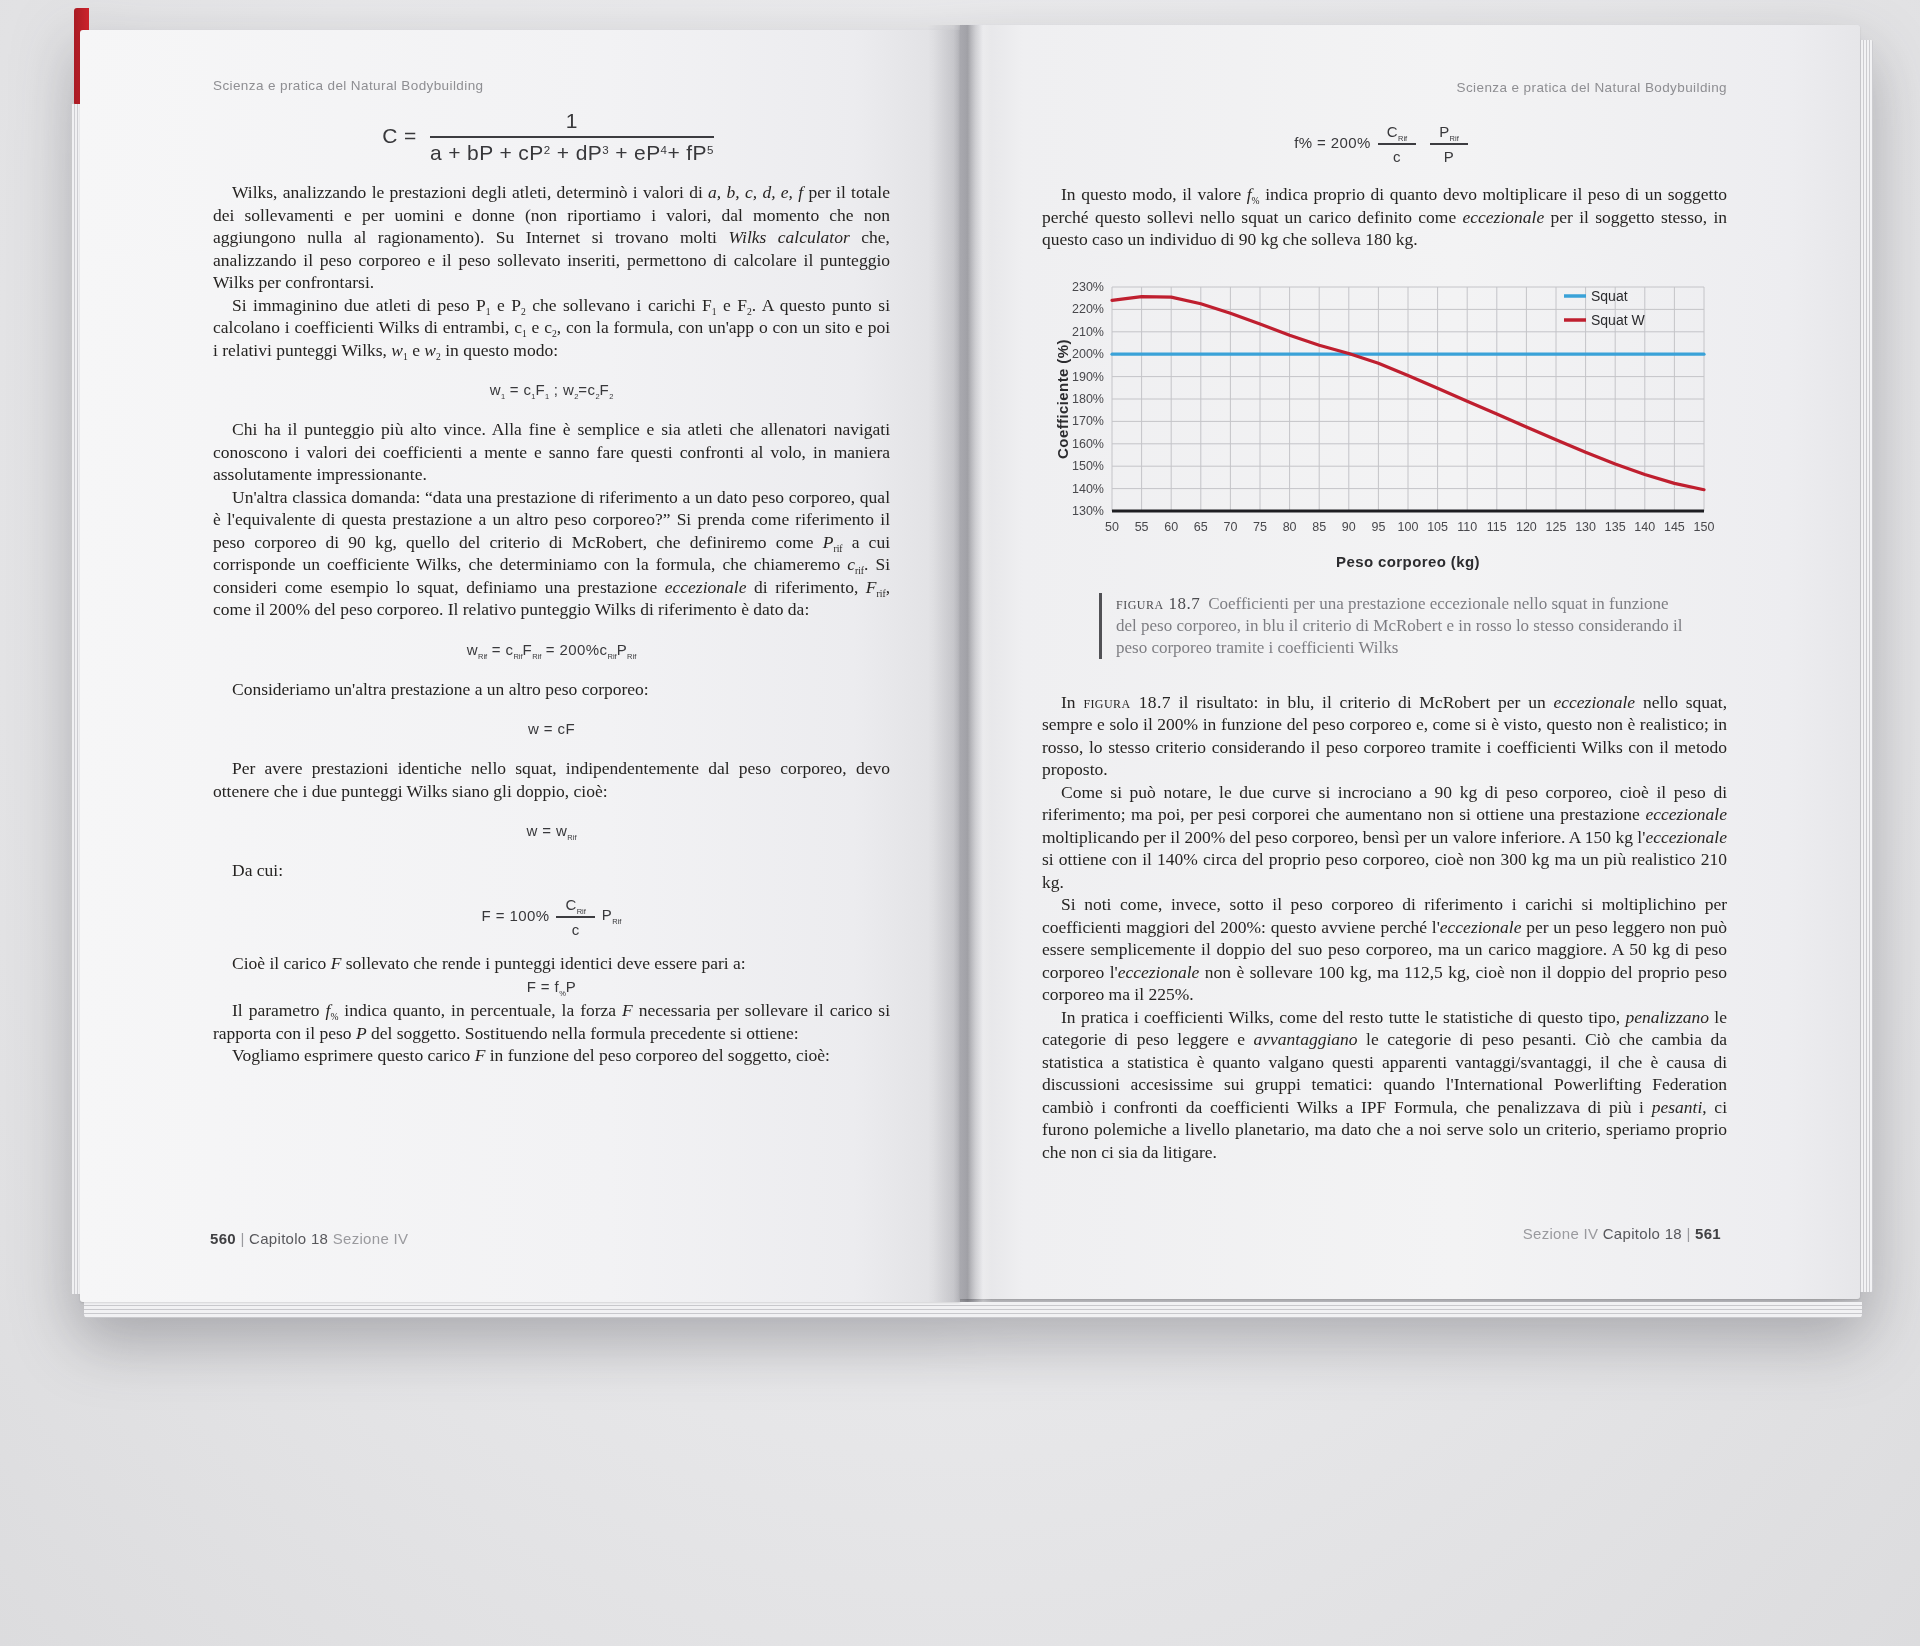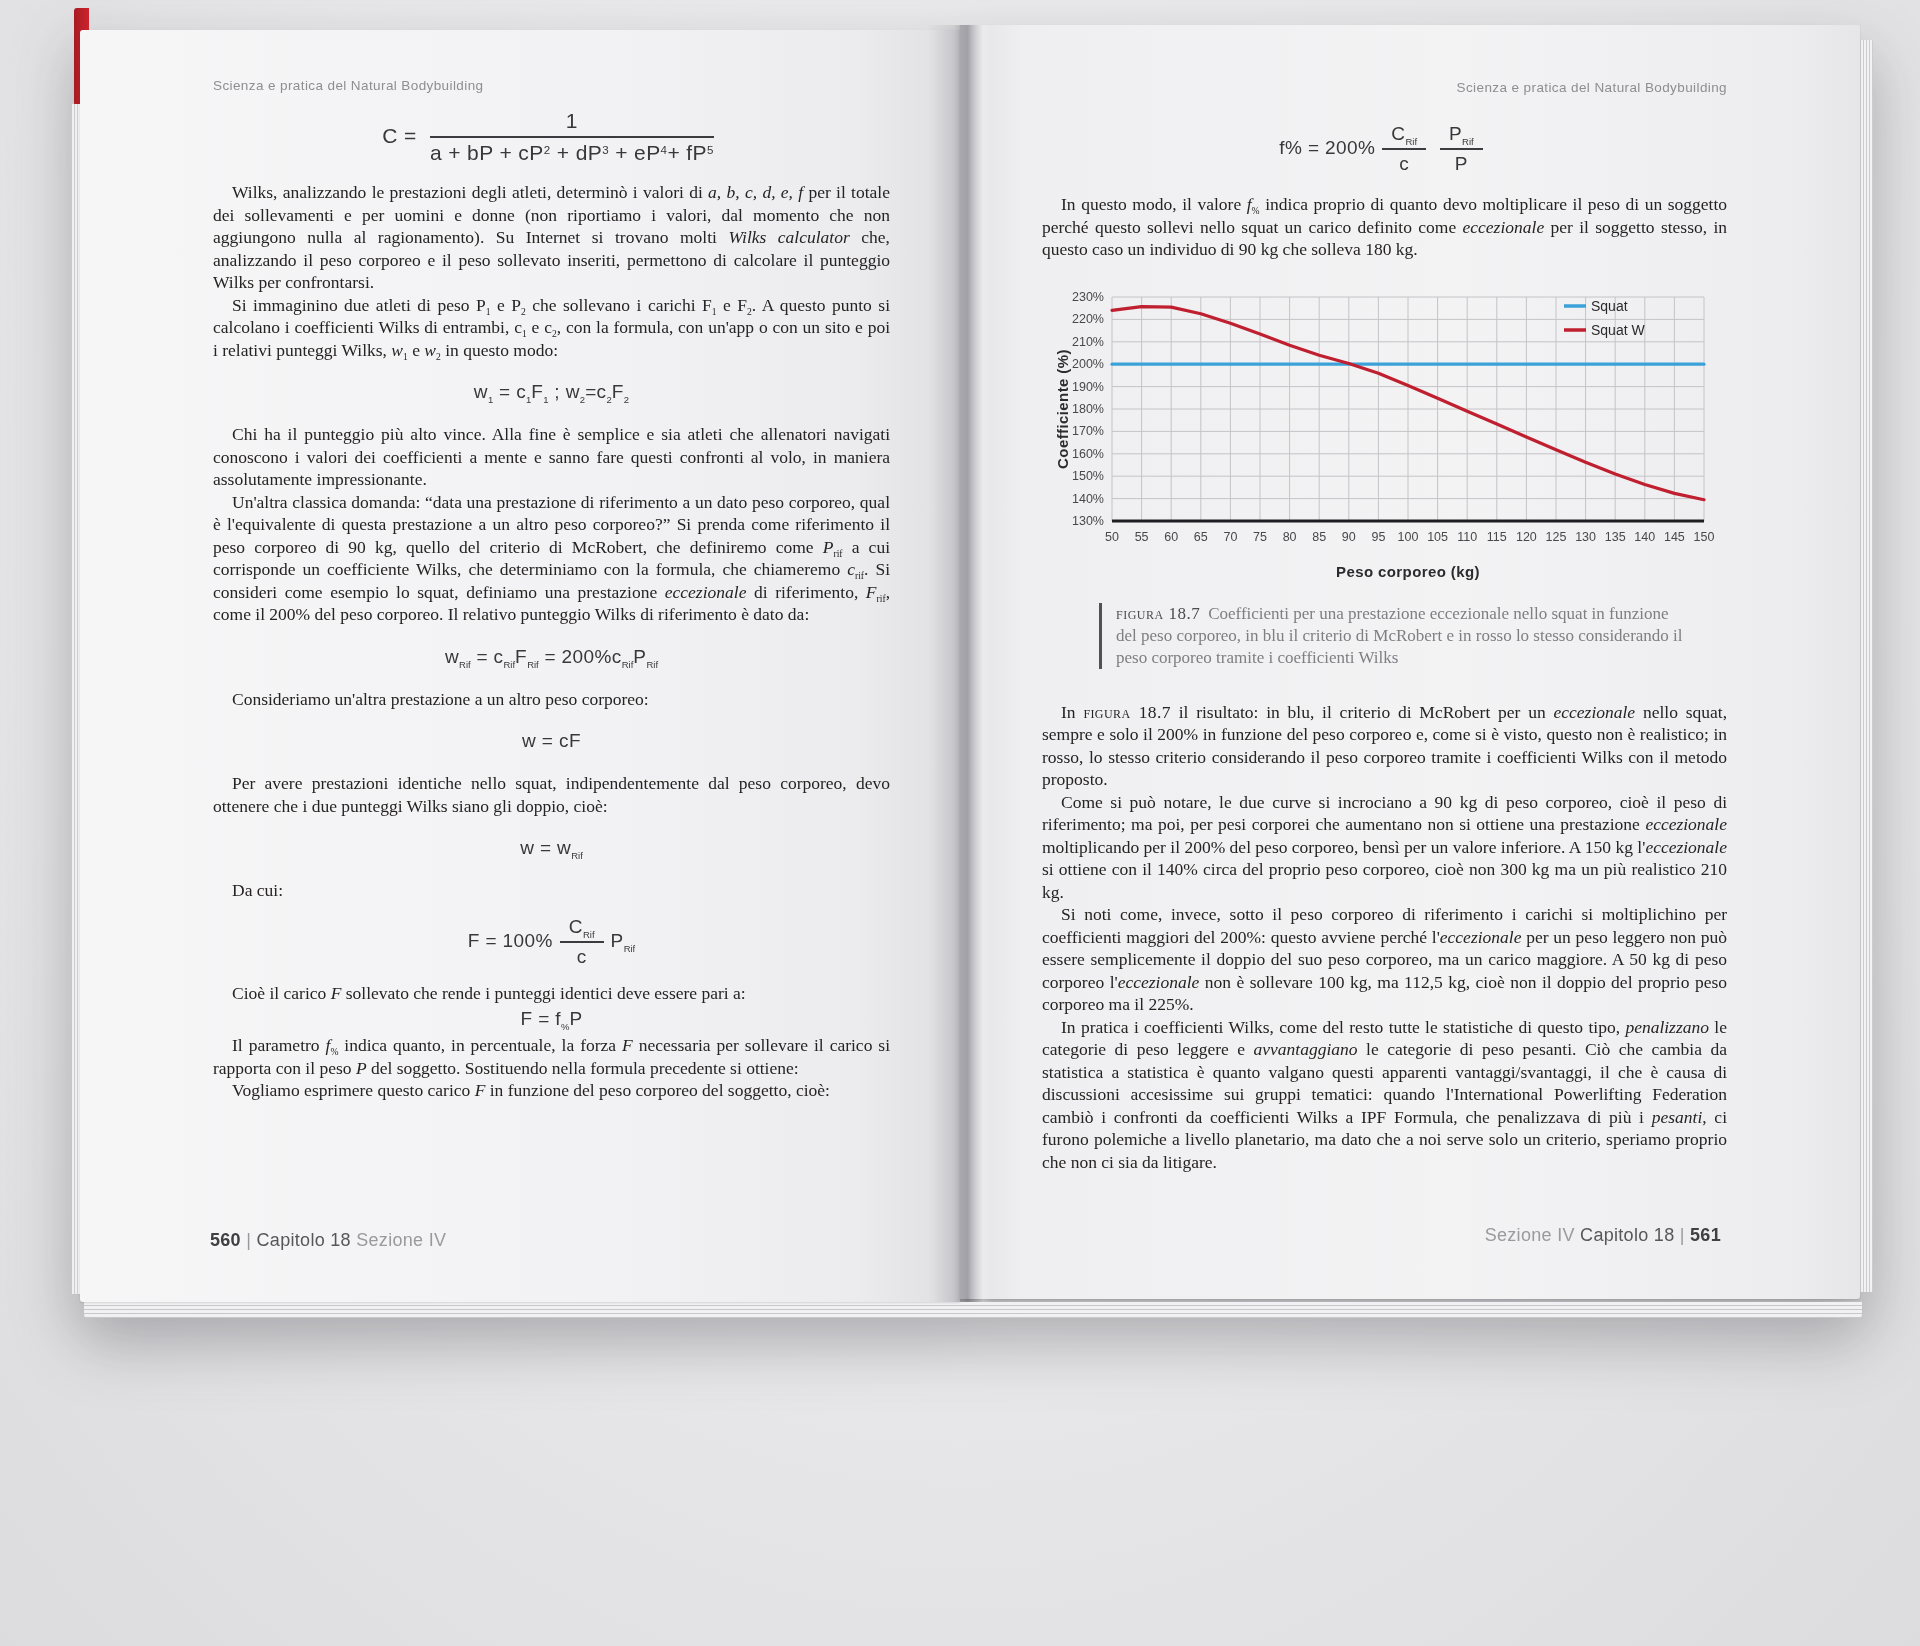--- a/index.html
+++ b/index.html
@@ -22,28 +22,28 @@
   .bottom-stack{position:absolute;left:14px;top:1296px;width:1778px;height:16px;
     background:repeating-linear-gradient(to bottom,#f1f1f3 0 3px,#c8c8cc 3px 4px);border-radius:0 0 4px 4px;}
 
   
   .running-head{font-family:"Liberation Sans",sans-serif;font-size:13.5px;color:#8e8e92;letter-spacing:.4px;}
   .para{font-size:17.5px;line-height:22.5px;color:#262422;text-align:justify;text-indent:19px;margin:0;}
   .para i{font-style:italic;}
   sub{font-size:.55em;line-height:0;vertical-align:-0.4em;}
   sup{font-size:.55em;line-height:0;vertical-align:.45em;}
   .sc{font-variant:small-caps;letter-spacing:.4px;}
-  .formula{font-family:"Liberation Sans",sans-serif;color:#38383b;text-align:center;font-size:19px;letter-spacing:.4px;margin:16px 0;}
+  .formula{font-family:"Liberation Sans",sans-serif;color:#38383b;text-align:center;font-size:15px;letter-spacing:.4px;margin:16px 0;}
   .formula sub{font-size:.5em;vertical-align:-0.5em;letter-spacing:0;}
   .formula sup{font-size:.55em;vertical-align:.5em;}
   .frac{display:inline-block;vertical-align:middle;text-align:center;margin:0 7px;}
   .frac .top{display:block;padding:0 9px 3px;border-bottom:2px solid #3c3c40;}
   .frac .bot{display:block;padding-top:3px;}
   .f-big{font-size:21px;}
-  .footer{position:absolute;font-family:"Liberation Sans",sans-serif;font-size:18px;color:#9a9a9e;letter-spacing:.3px;}
+  .footer{position:absolute;font-family:"Liberation Sans",sans-serif;font-size:15px;color:#9a9a9e;letter-spacing:.3px;}
   .footer .dark{color:#404043;font-weight:bold;}
   .footer .mid{color:#57575b;}
   .content-left{position:absolute;left:133px;top:48px;width:677px;}
   .content-right{position:absolute;left:82px;top:55px;width:685px;}
   .right-align{text-align:right;}
 
   
   .caption{display:flex;margin:16px 0 0 13px;width:588px;padding-left:44px;}
   .caption-bar{width:3px;background:#515155;margin-right:14px;flex:none;}
   .caption-text{font-size:17px;line-height:22px;color:#7e7e83;text-align:left;}

